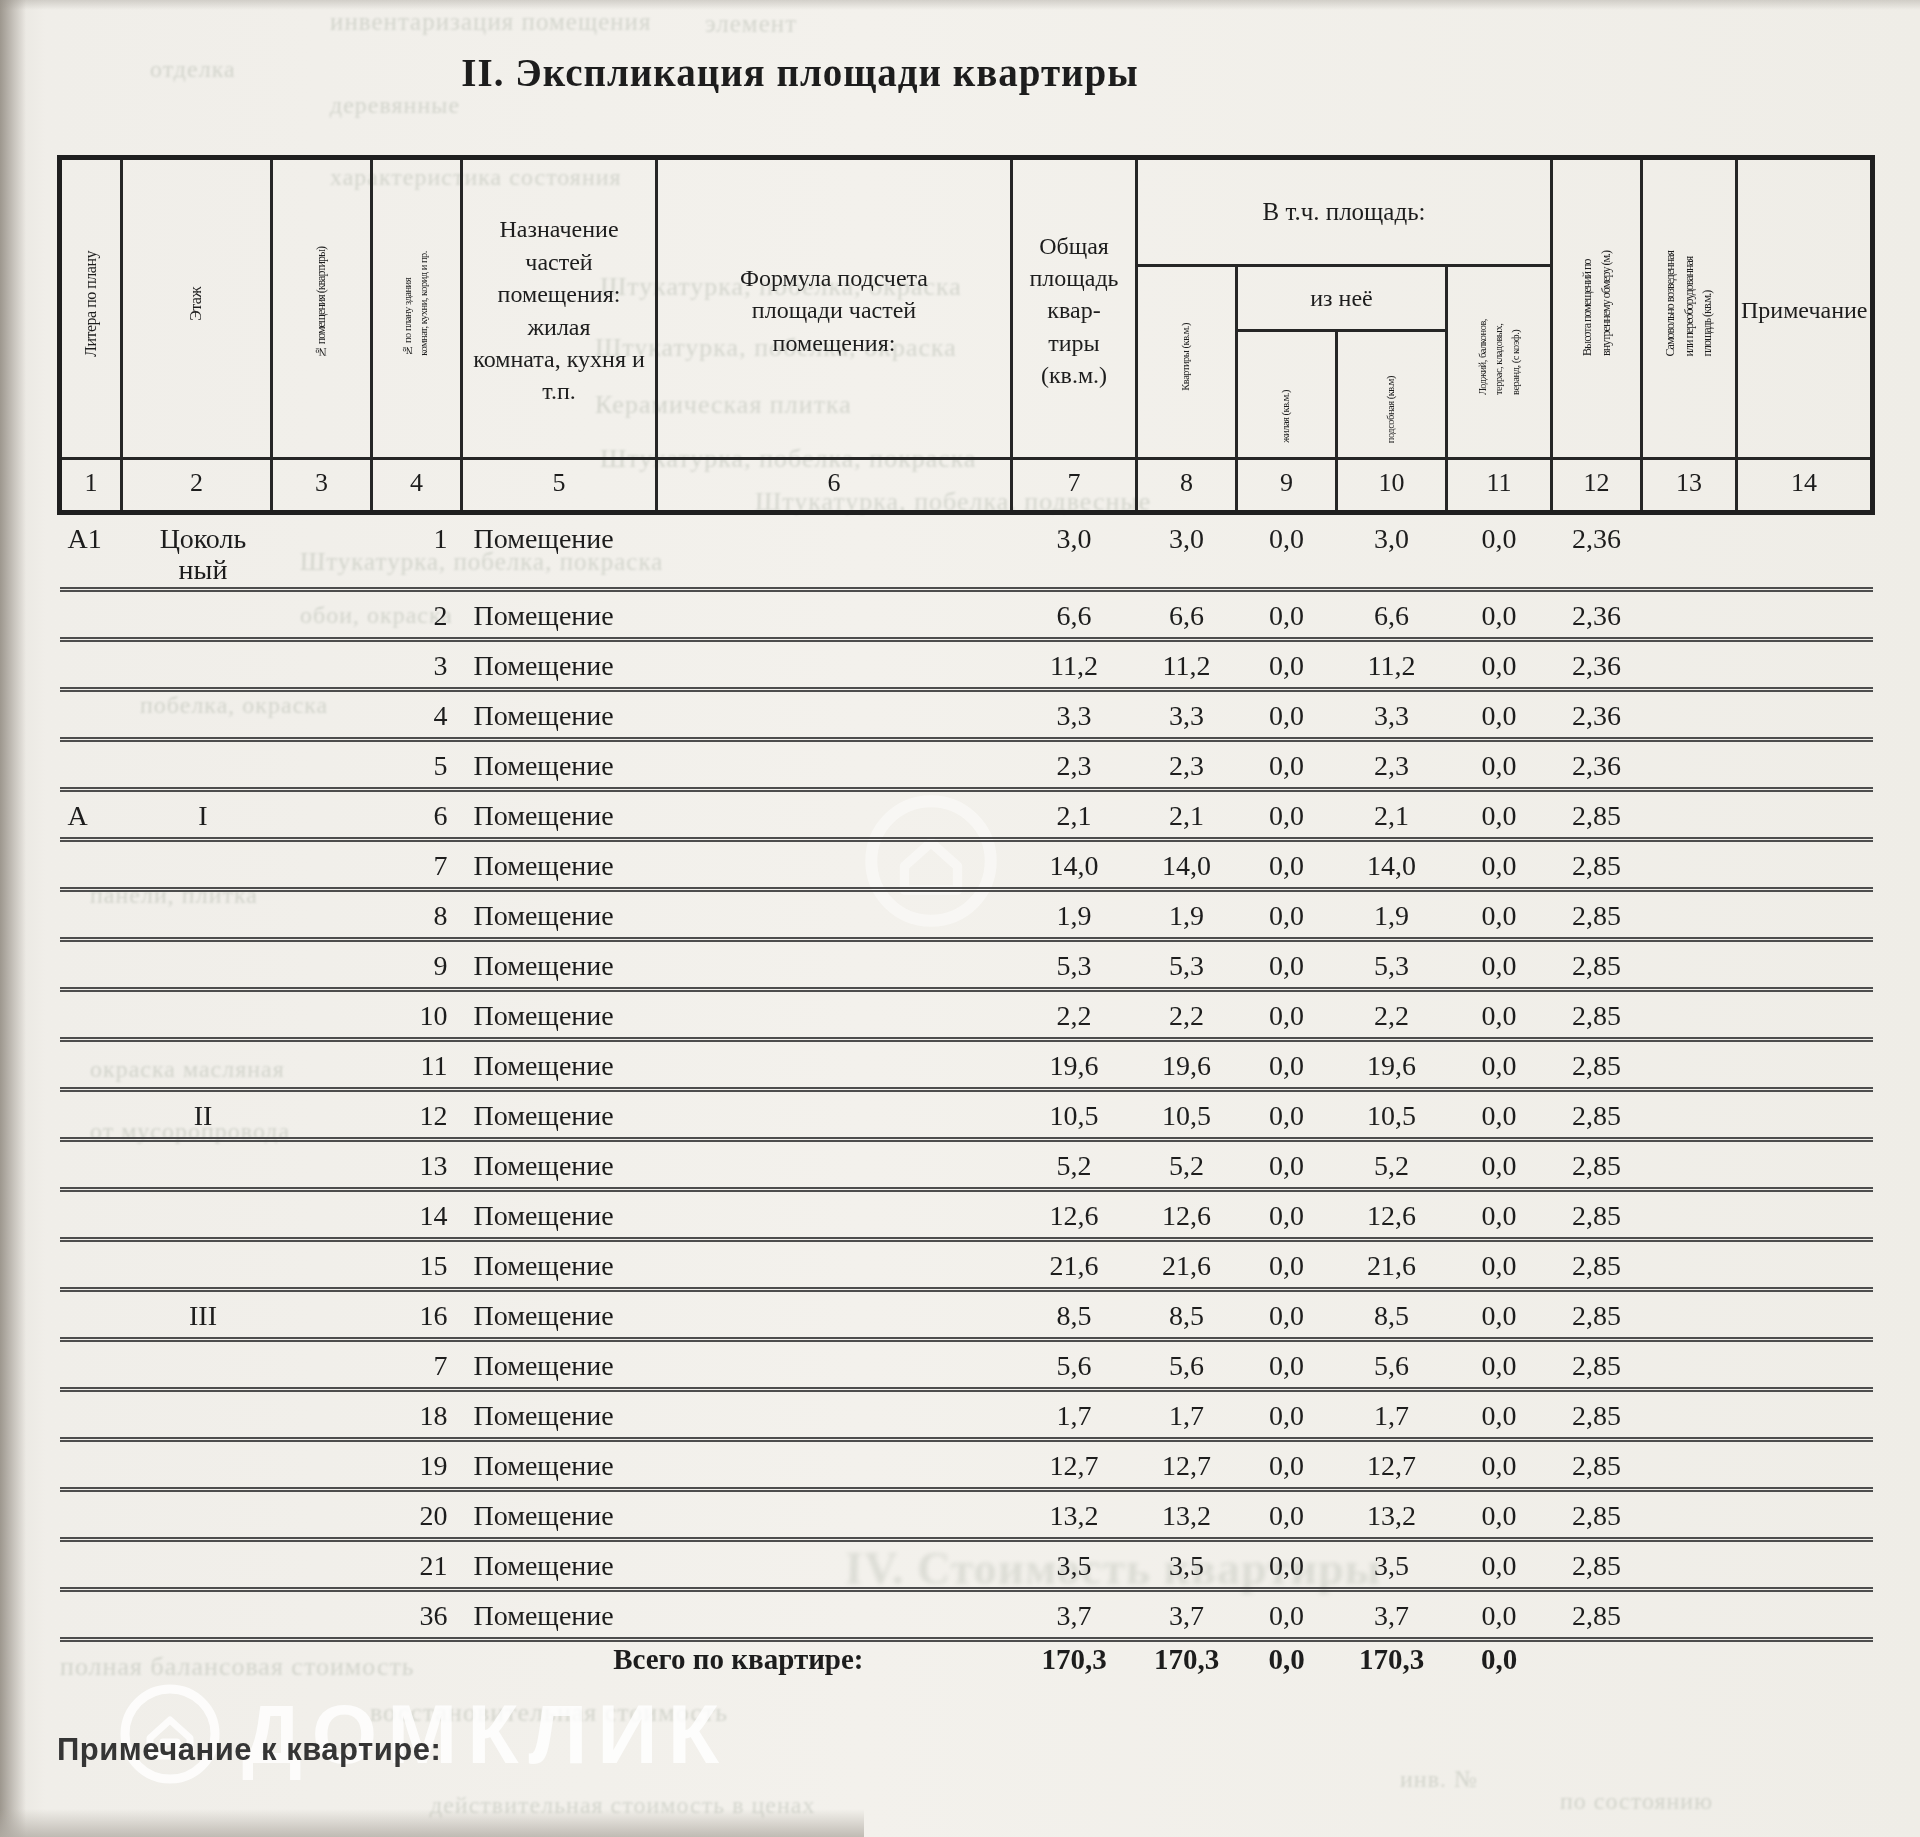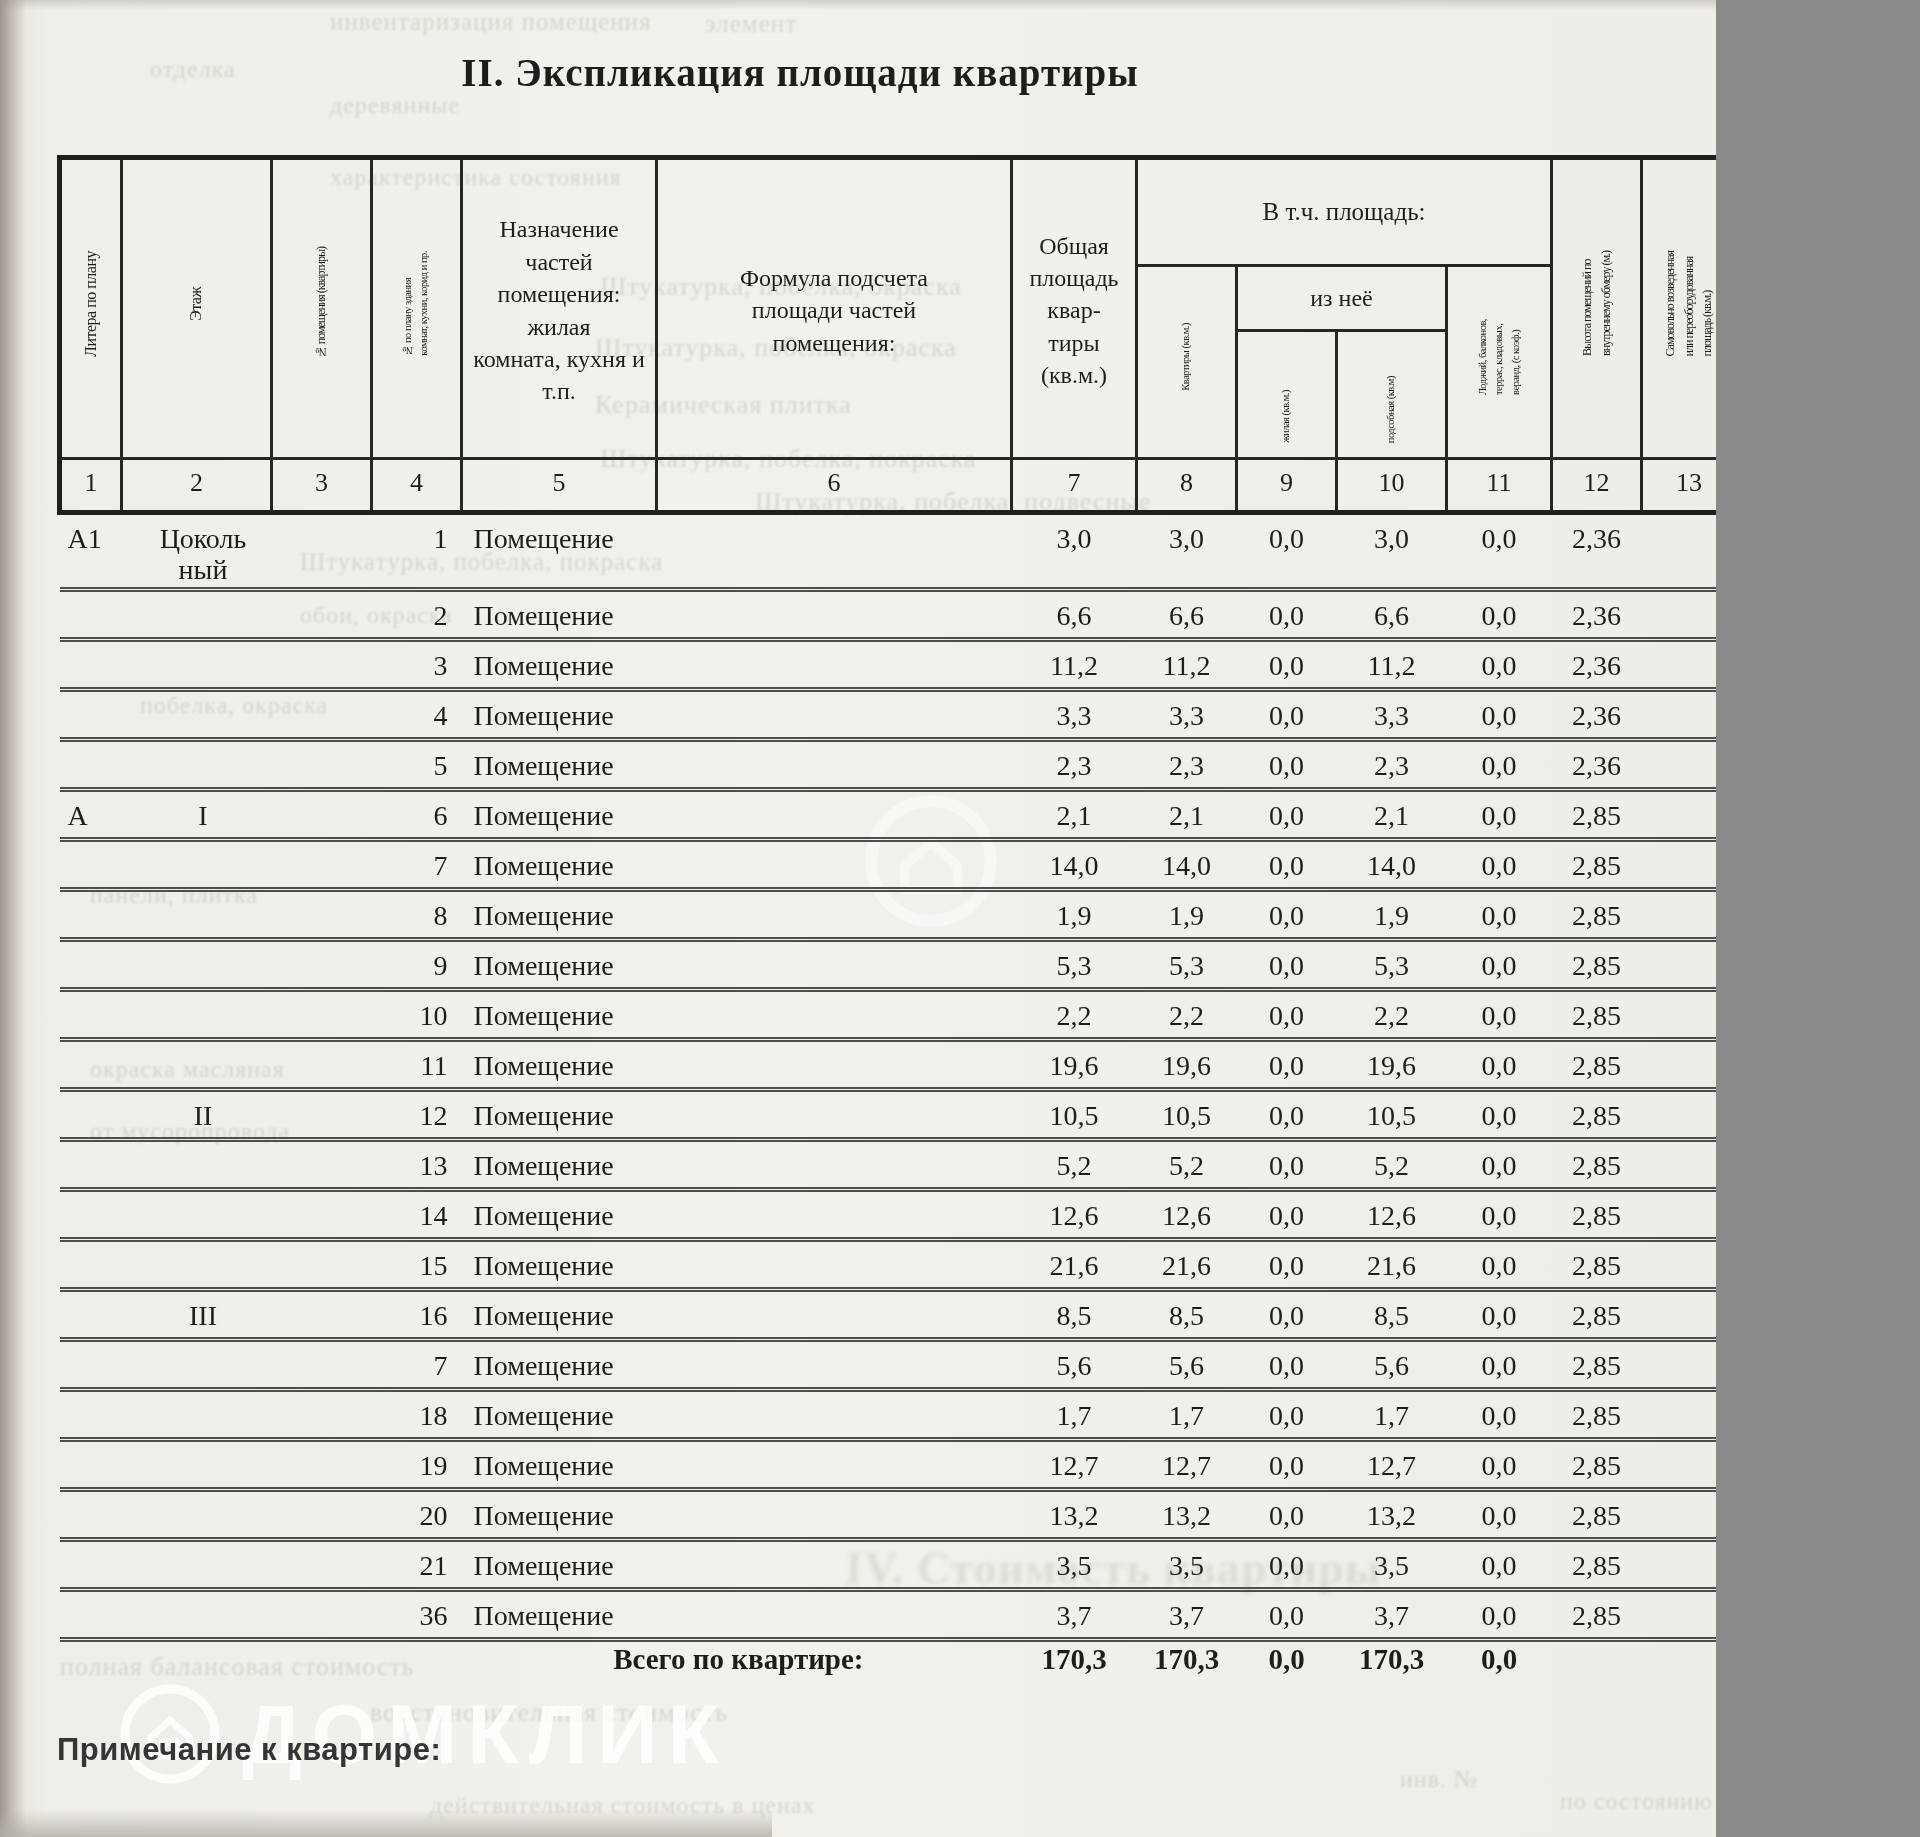--- a/index.html
+++ b/index.html
@@ -1,16 +1,16 @@
 <!DOCTYPE html>
 <html><head>
 <meta charset="utf-8">
 <style>
   html,body{margin:0;padding:0;background:#8a8a8a;}
-  .page{position:relative;width:1716px;height:1837px;overflow:hidden;
+  .page{position:relative;width:1920px;height:1837px;overflow:hidden;
     background:linear-gradient(90deg,#e6e3dd 0px,#f0eee9 45px,#f3f1ec 45%,#efede7 100%);
     font-family:"Liberation Serif","DejaVu Serif",serif;color:#1d1d1d;}
   
   .edge-left{position:absolute;left:0;top:0;bottom:0;width:26px;
     background:linear-gradient(90deg,#9d978e,#c9c5be 55%,rgba(201,197,190,0));}
   .edge-bottom{position:absolute;left:0;bottom:0;right:55%;height:28px;
     background:linear-gradient(0deg,#b3aea6,rgba(179,174,166,0));opacity:.8;}
   .edge-top{position:absolute;left:0;top:0;right:0;height:10px;
     background:linear-gradient(180deg,rgba(150,145,137,.35),rgba(150,145,137,0));}
 

